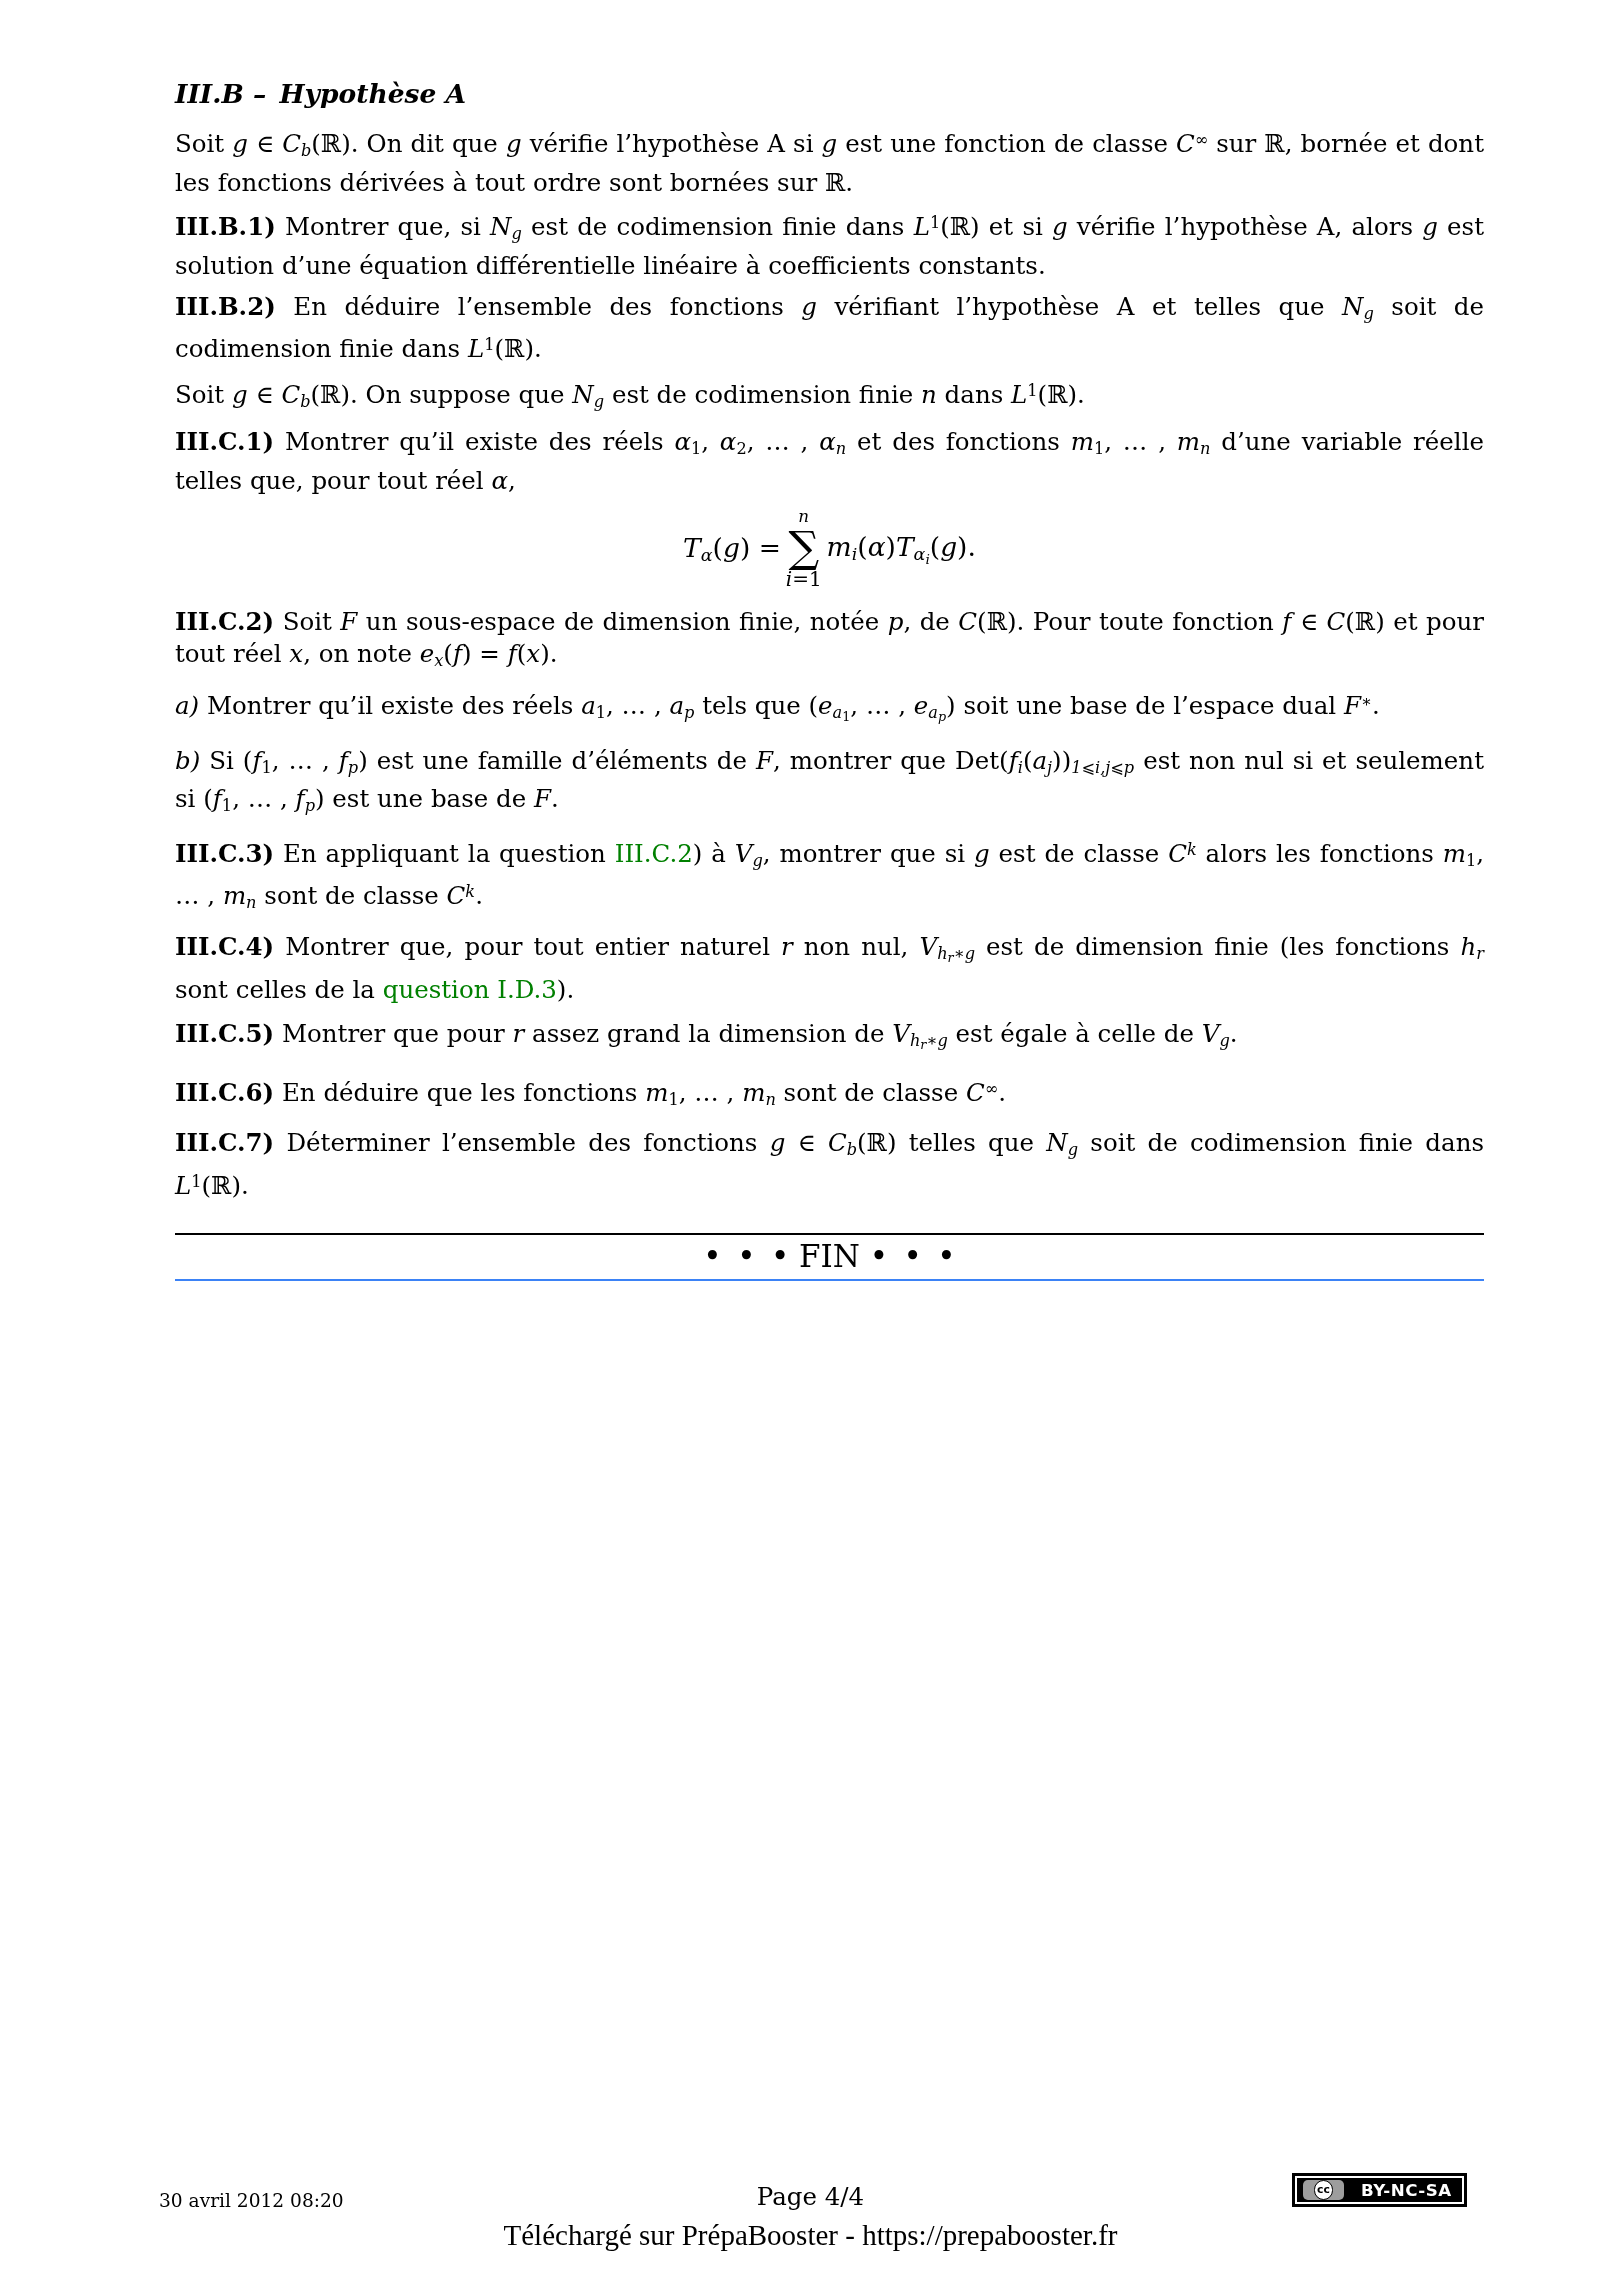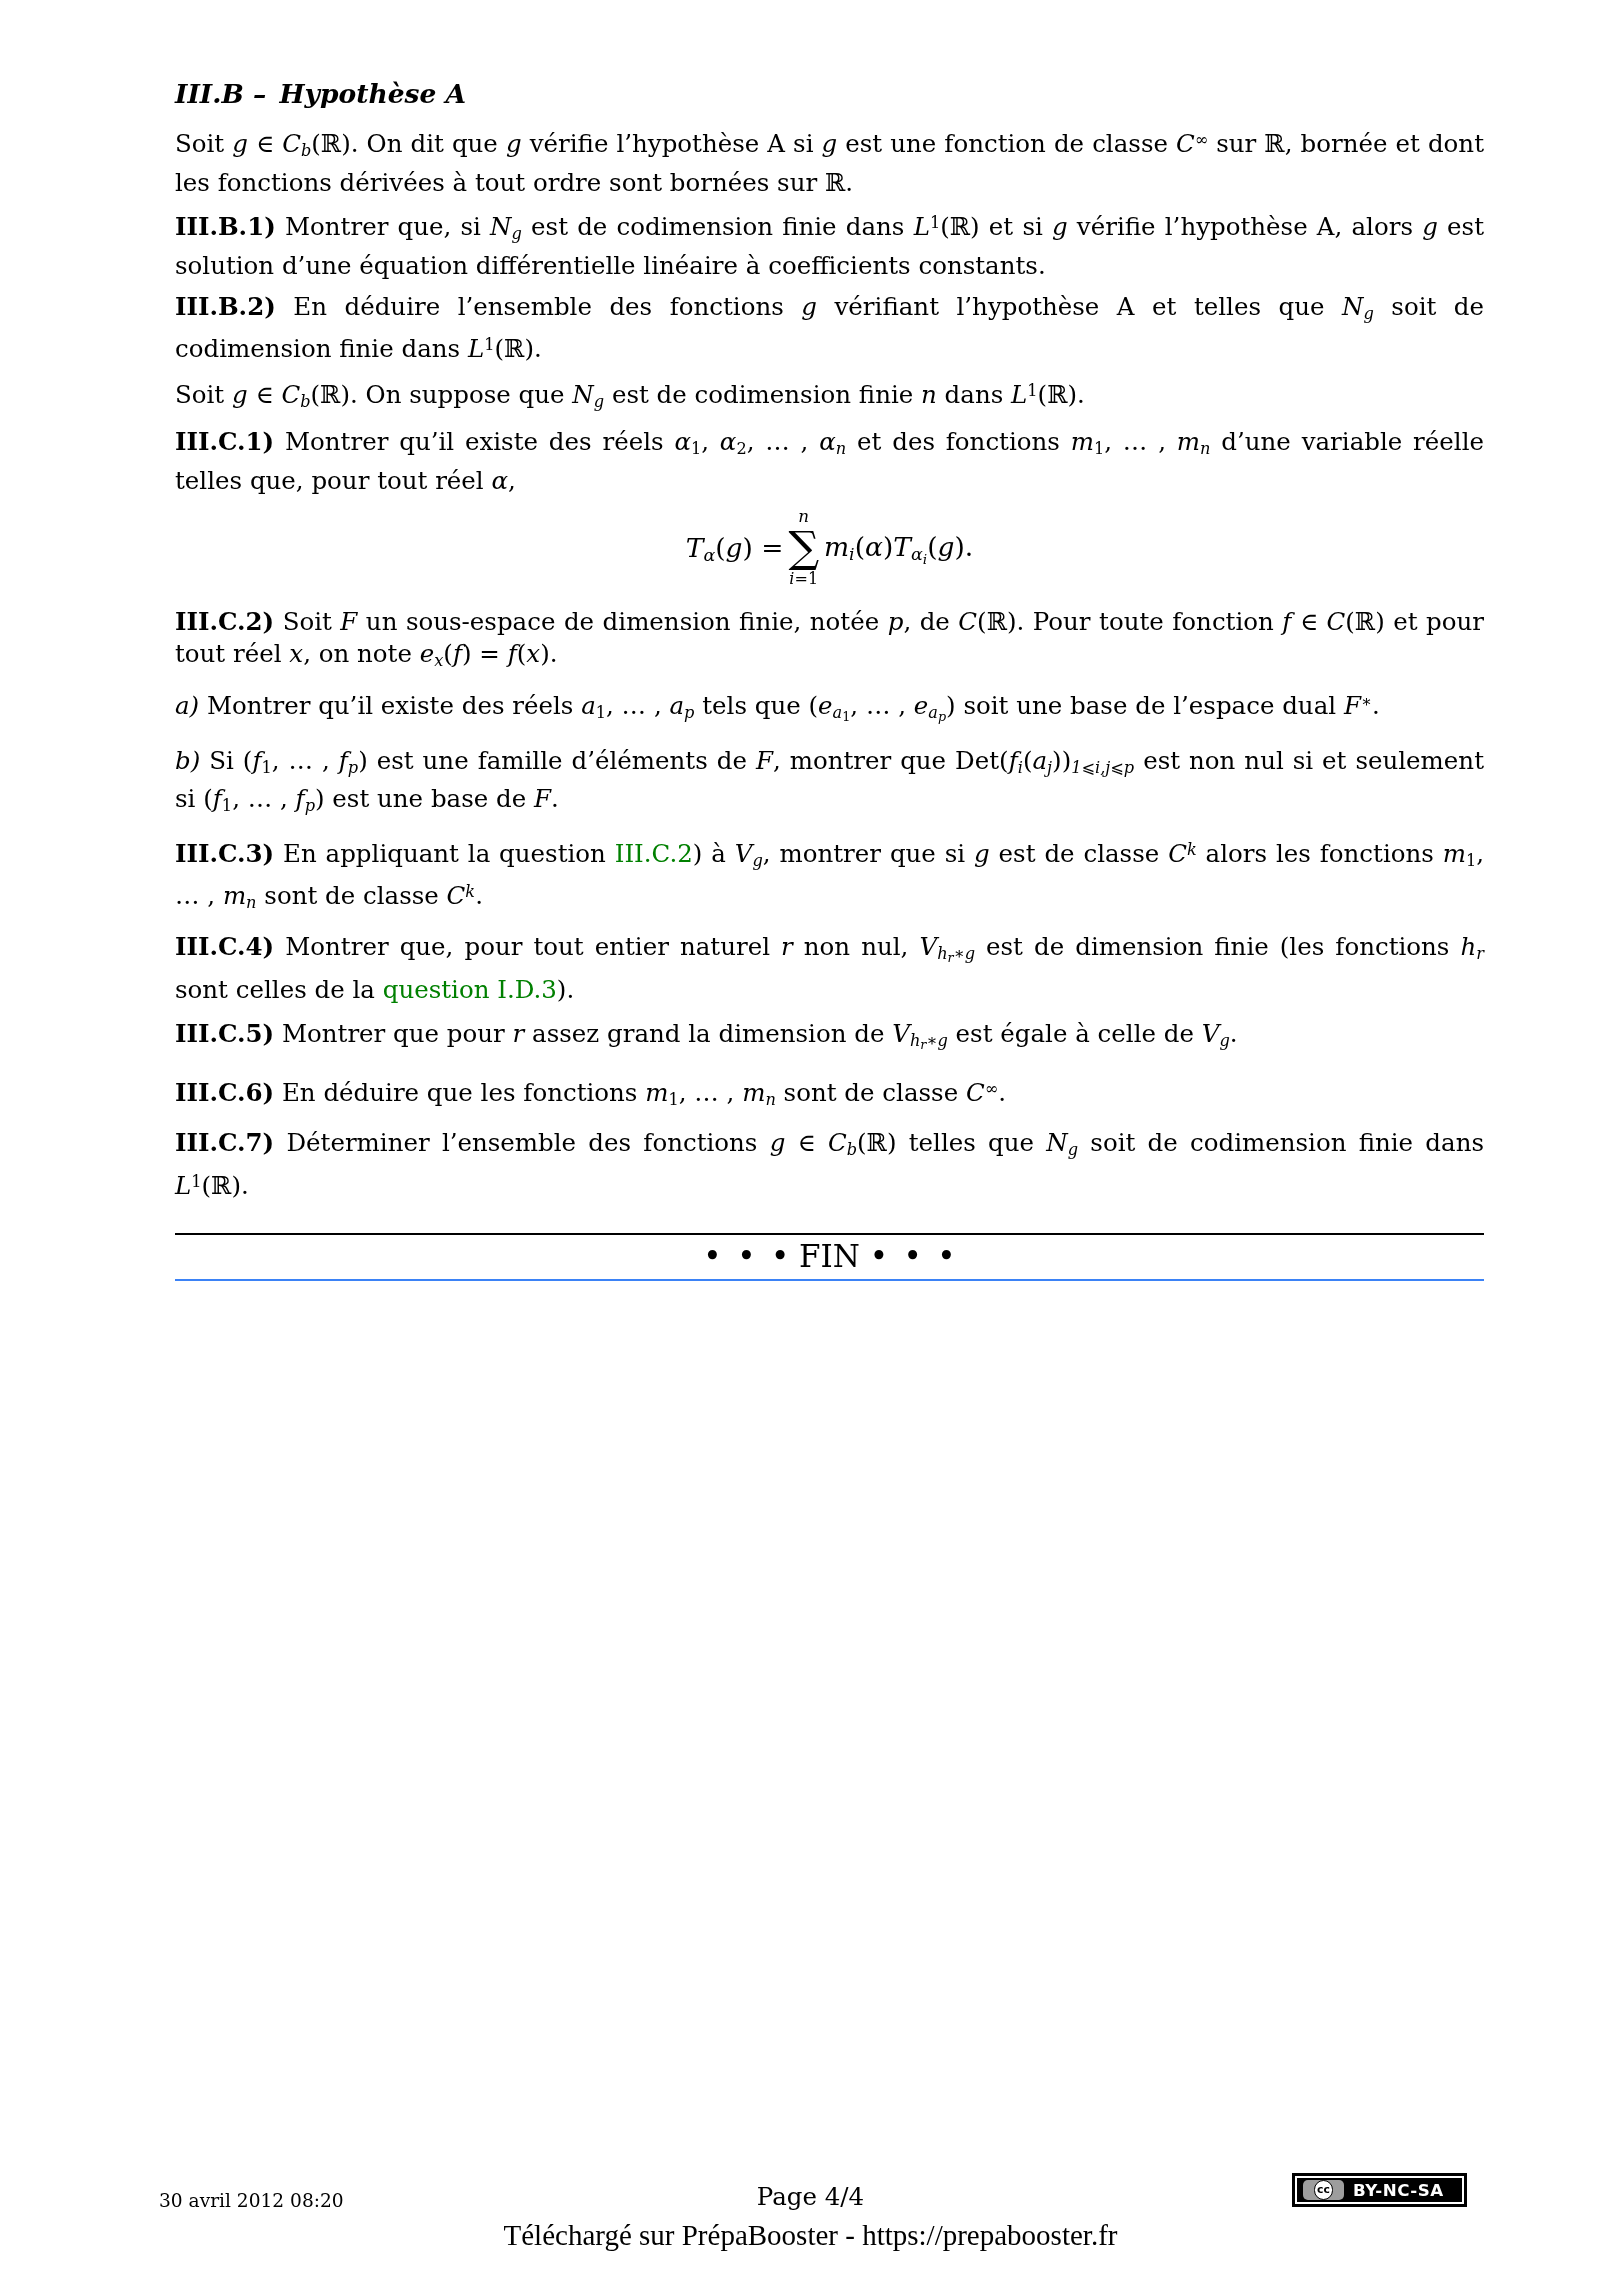--- a/index.html
+++ b/index.html
@@ -31,40 +31,40 @@
   .r-sp{font-size:66%;vertical-align:0.45em;}
   .r-spi{font-size:66%;vertical-align:0.45em;font-style:italic;}
   
   .equation{
     display:flex;justify-content:center;align-items:center;
     font-size:26.5px;margin:11.8px 0 17.6px 0;text-align:center;line-height:normal;
   }
   .sum{display:inline-flex;flex-direction:column;align-items:center;margin:0 4.9px;}
   .sum-top{font-size:16.7px;line-height:16.7px;font-style:italic;}
   .sum-sigma{font-size:43px;line-height:45px;}
-  .sum-bottom{font-size:16px;line-height:18.6px;}
+  .sum-bottom{font-size:20px;line-height:18.6px;}
   
   .fin{
     margin-top:31px;border-top:2px solid #000;border-bottom:2px solid #3b82f6;
     text-align:center;padding:4.9px 0 6.9px 0;font-size:31px;
   }
   
   .footer-date{position:absolute;left:159px;top:2190px;font-size:18.6px;}
   .footer-page{position:absolute;left:0;top:2182px;width:100%;text-align:center;font-size:24.5px;}
   .banner{
     position:absolute;left:0;top:2219px;width:100%;text-align:center;
     font-family:Liberation Serif, serif;font-size:29px;
   }
   .cc-badge{
     position:absolute;left:1292px;top:2173px;width:175px;height:34px;
     box-sizing:border-box;border:3.9px solid #000;background:#fff;padding:2px;
   }
   .cc-inner{
     width:100%;height:100%;background:#000;display:flex;align-items:center;
-    box-sizing:border-box;padding:0 5.9px;gap:9px;
+    box-sizing:border-box;padding:0 5.9px;gap:17px;
   }
   .cc-sticker{
     background:#9d9d9d;border-radius:4.9px;height:20.6px;min-width:41px;
     display:flex;align-items:center;justify-content:center;
   }
   .cc-circle{
     width:19.6px;height:19.6px;border-radius:50%;background:#fff;border:1px solid #000;
     box-sizing:border-box;display:flex;align-items:center;justify-content:center;
     font-family:"DejaVu Sans","Liberation Sans",sans-serif;font-weight:bold;font-size:10.8px;
     color:#000;line-height:1;

